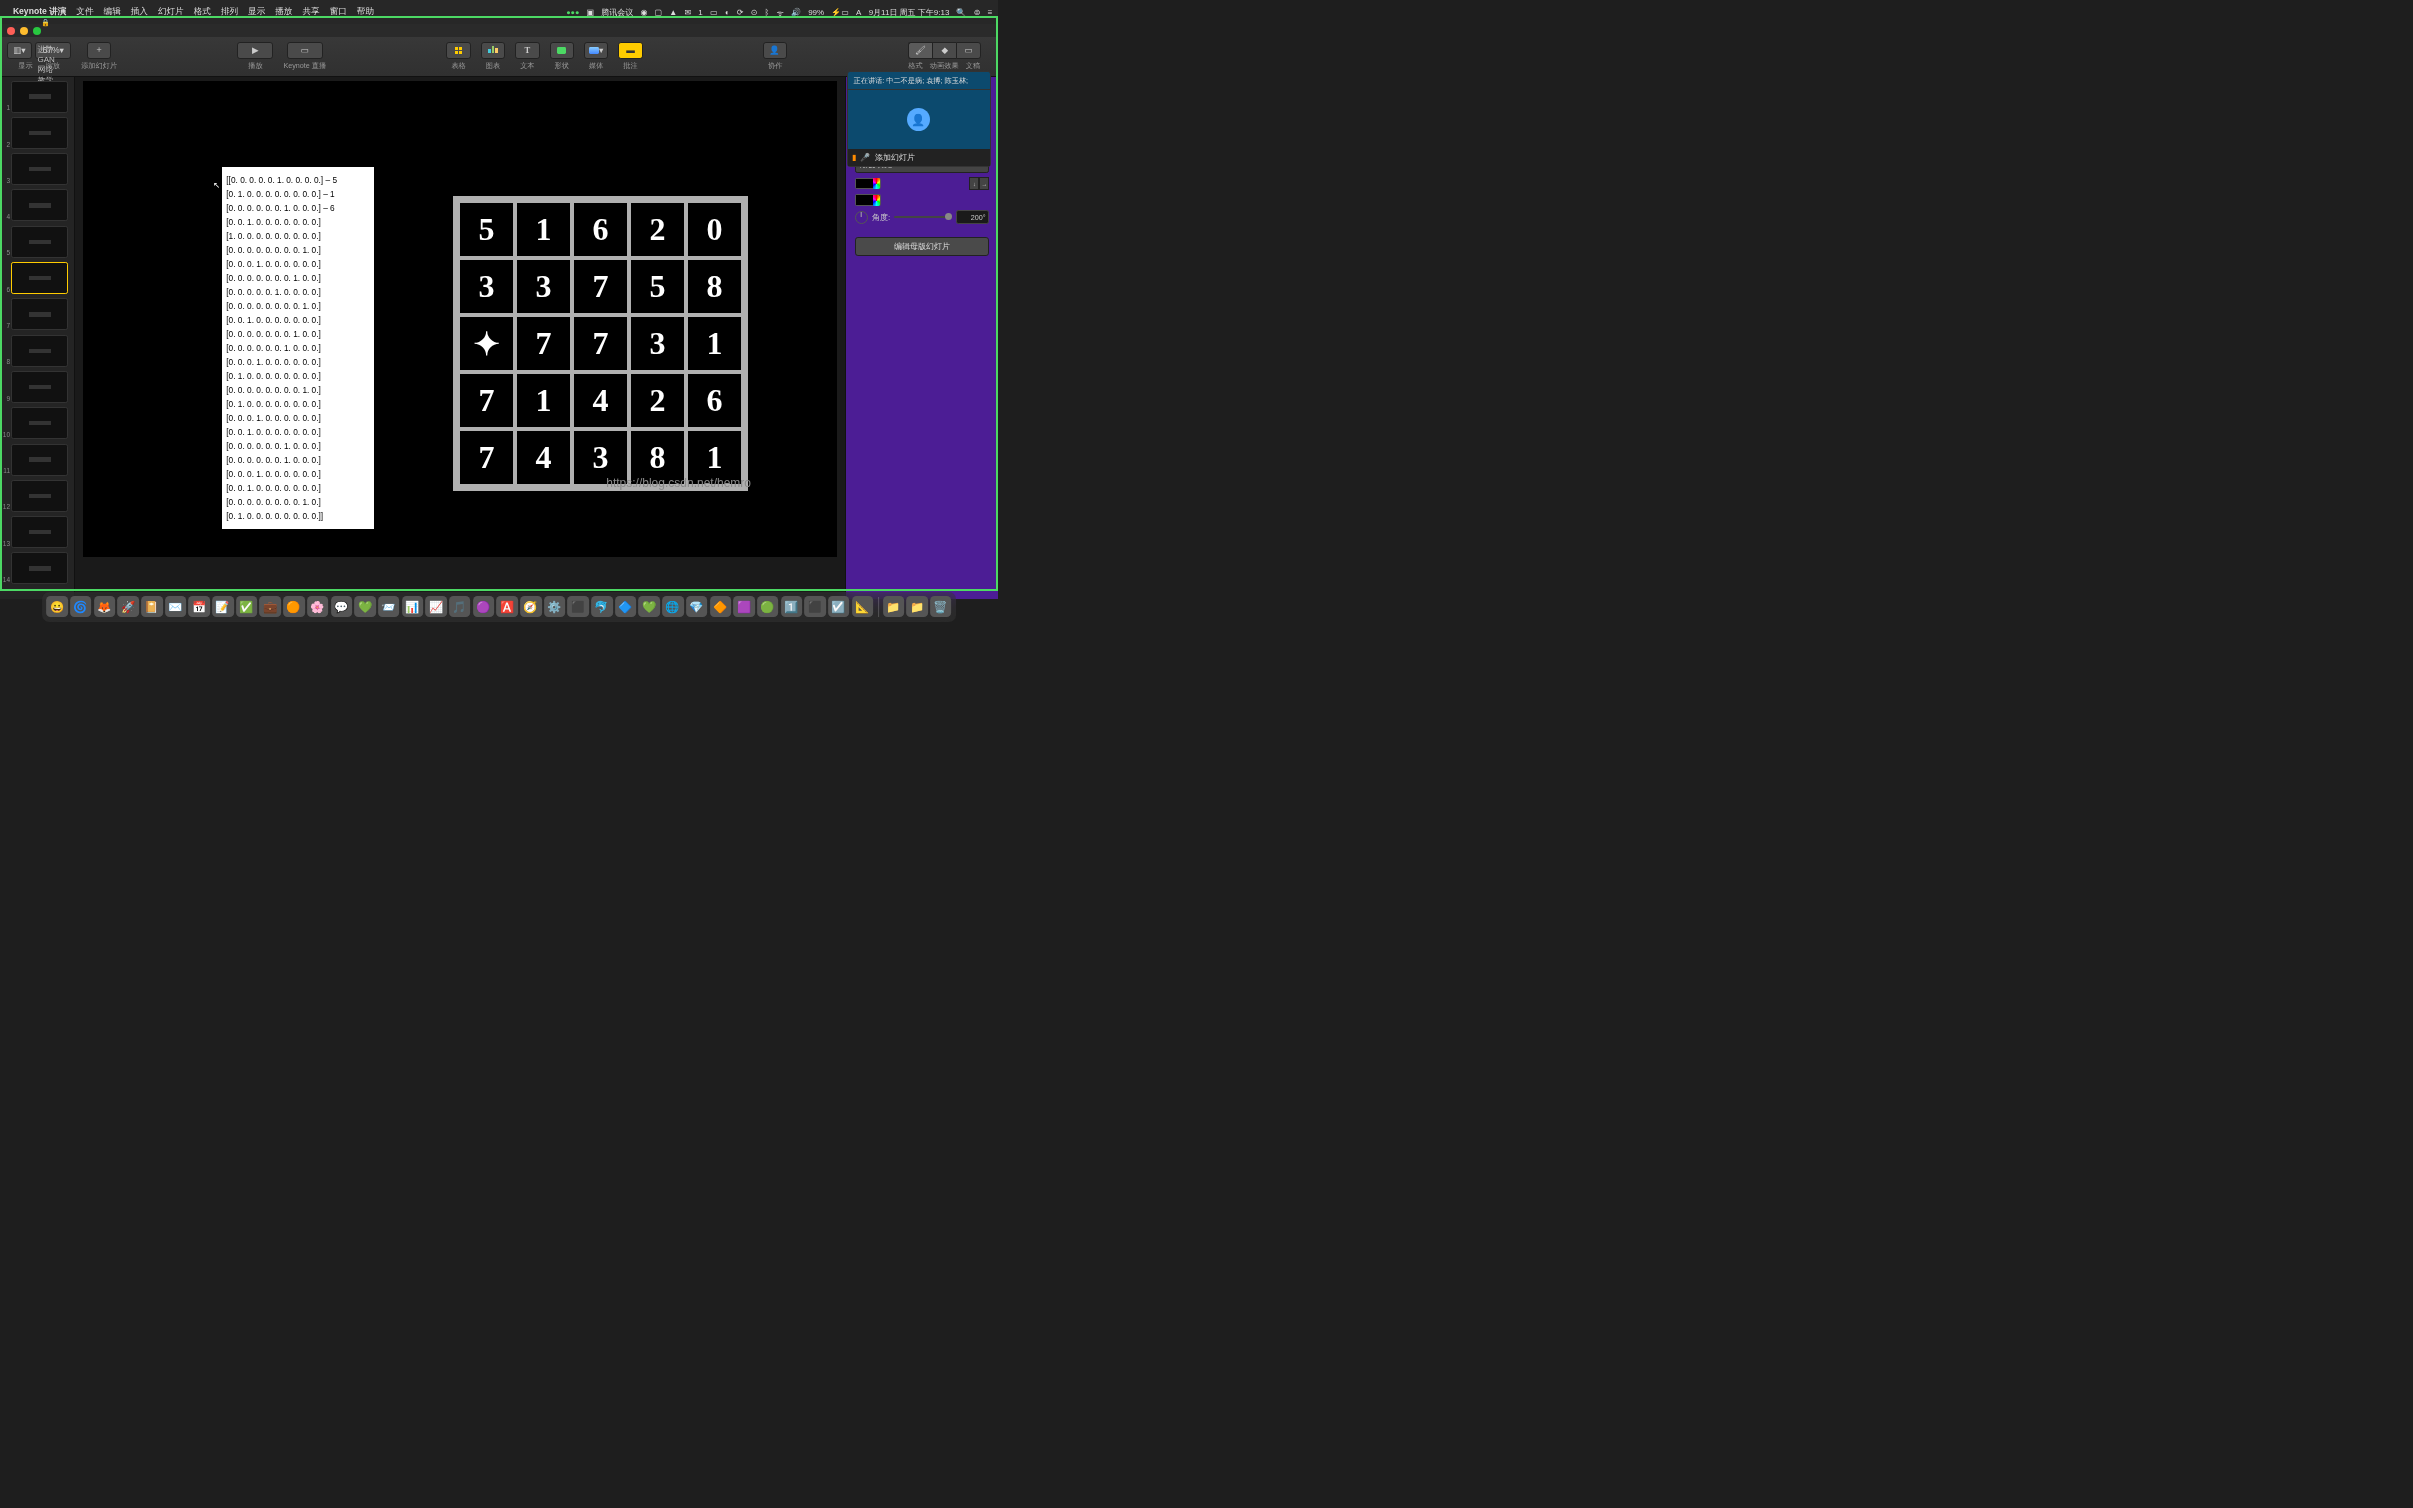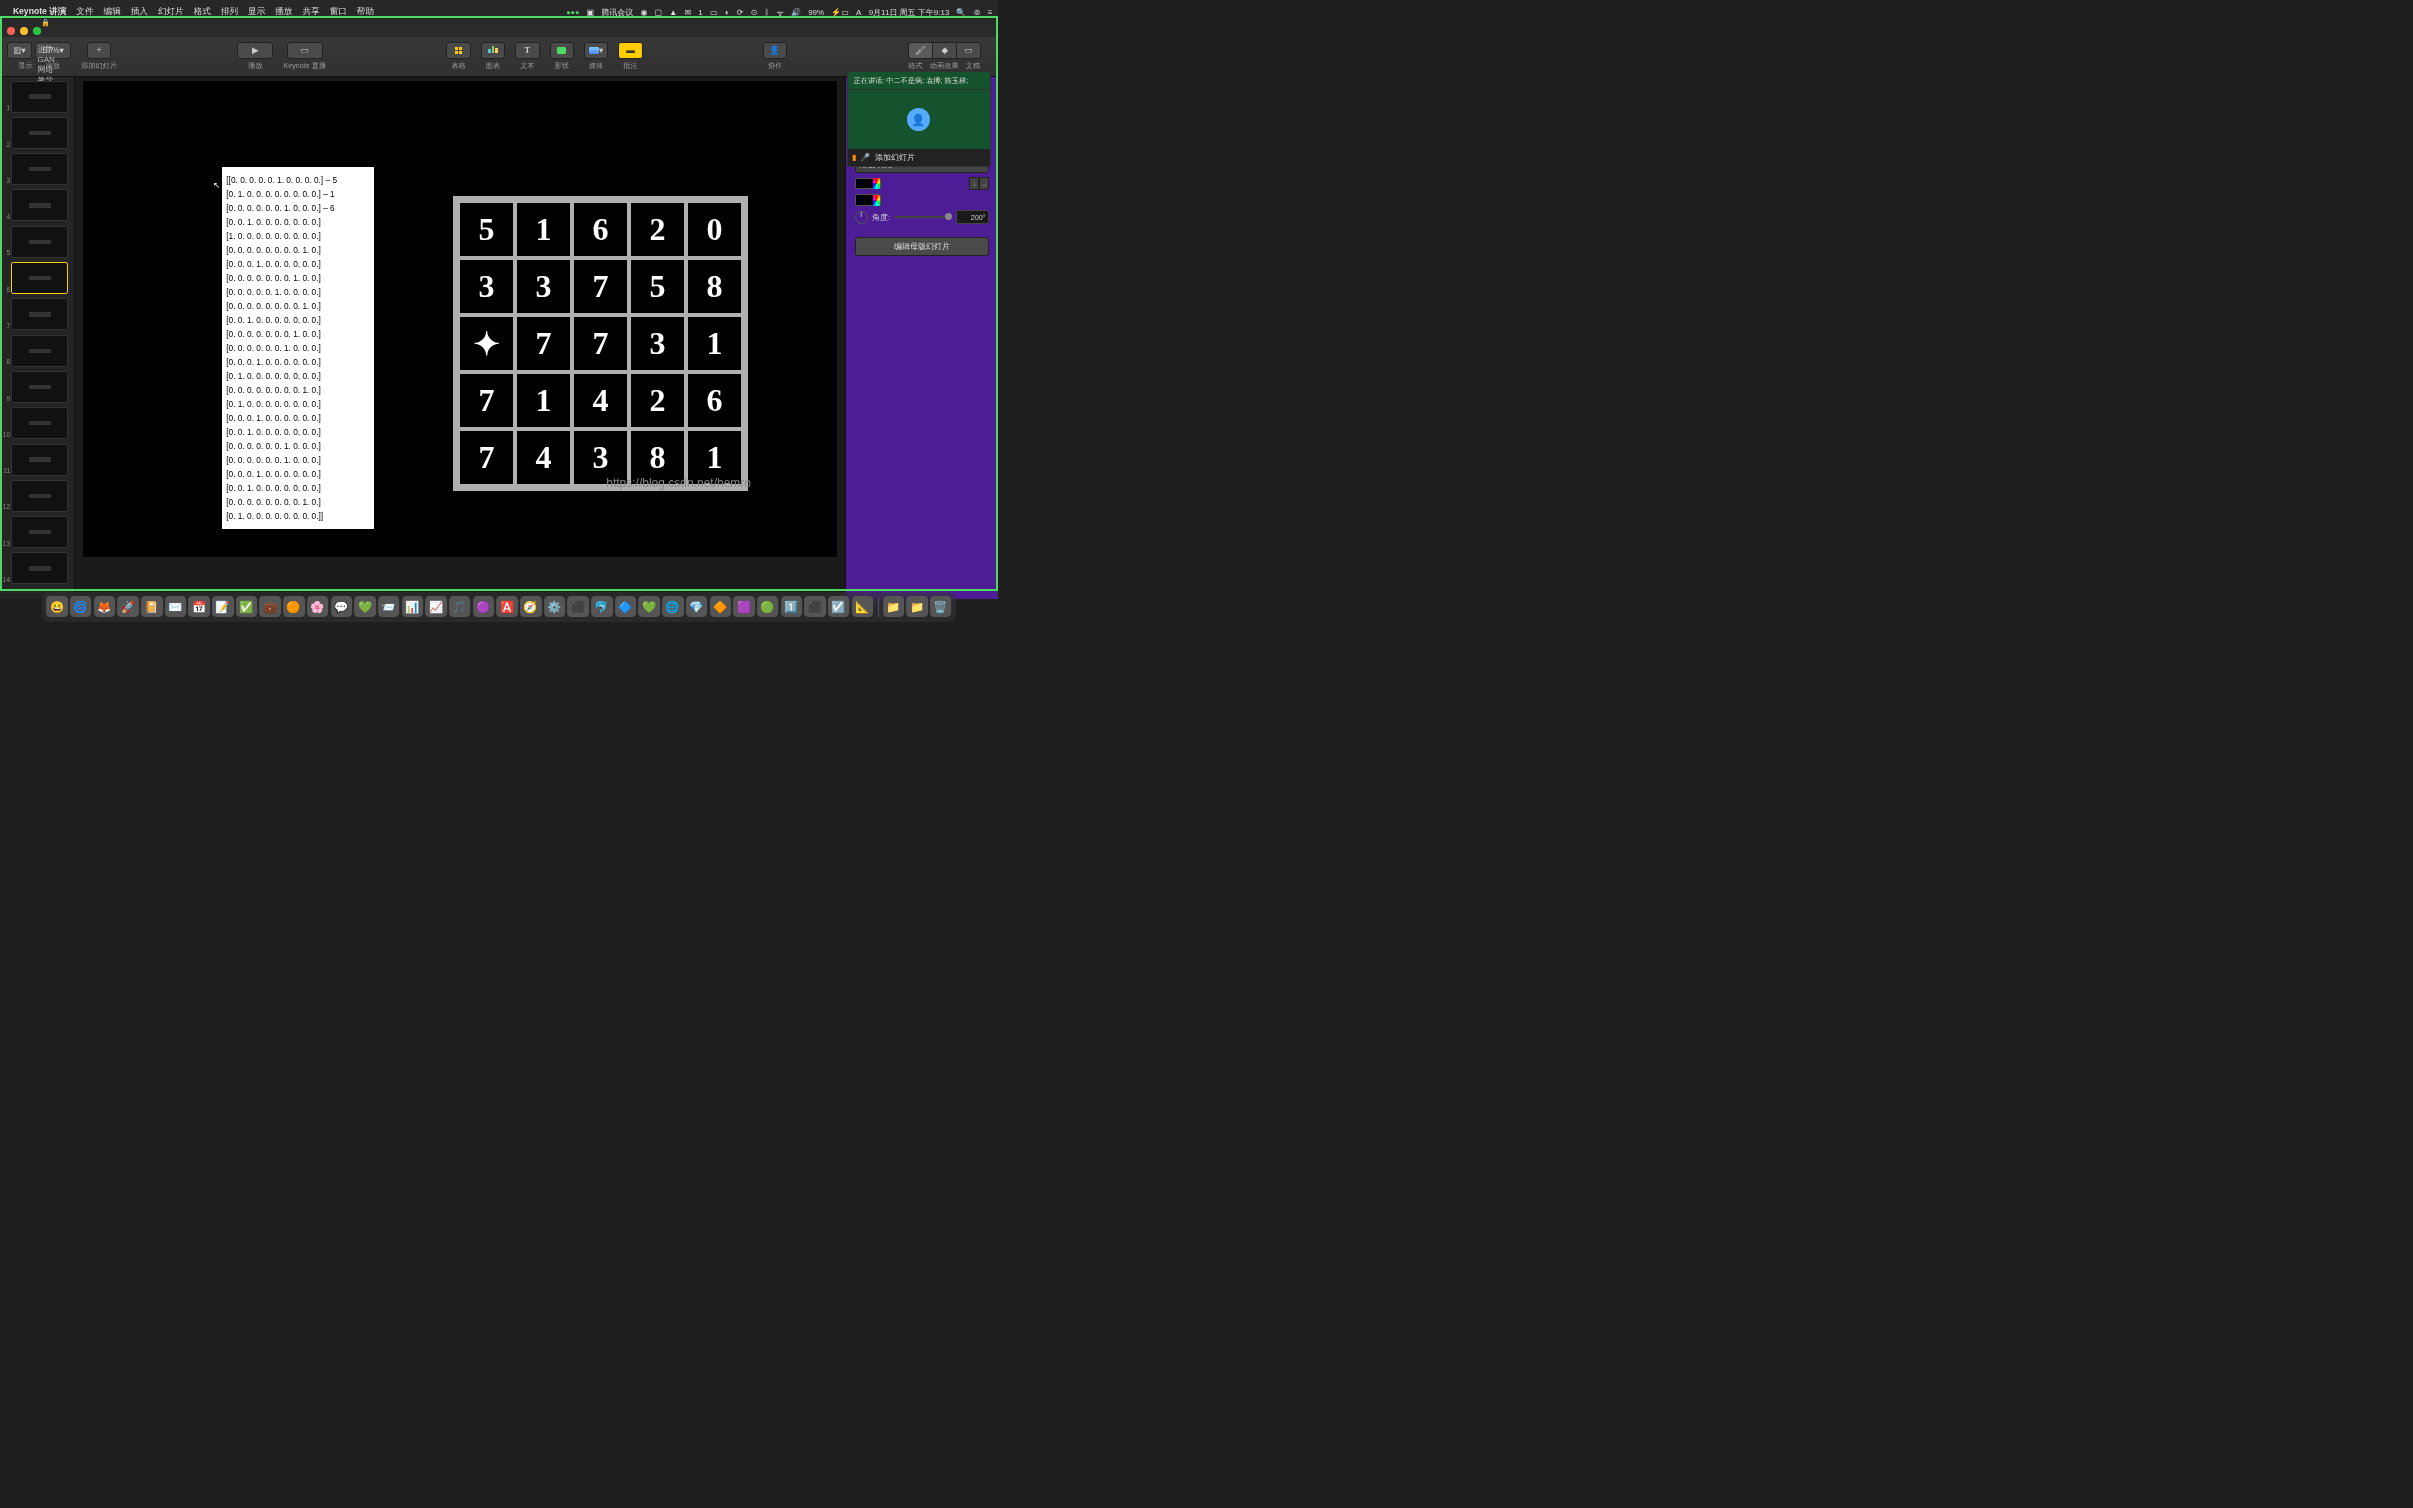--- a/index.html
+++ b/index.html
@@ -79,21 +79,21 @@
 .swatch { width: 26px; height: 11.5px; border: 0.7px solid #555; border-radius: 1.4px; background: linear-gradient(#000,#000); position:relative; }
 .swatch::after{content:"";position:absolute;right:-0.7px;top:-0.7px;bottom:-0.7px;width:7.2px;background:conic-gradient(red,yellow,lime,cyan,blue,magenta,red);border-radius:0 1.4px 1.4px 0;}
 .angle-row { display: flex; align-items: center; gap: 4.3px; margin-top: 4.3px; }
 .dial { width: 13px; height: 13px; border: 0.7px solid #555; border-radius: 50%; position: relative; }
 .dial::after{content:"";position:absolute;left:50%;top:50%;width:0.7px;height:5px;background:#aaa;transform-origin:top;transform:rotate(180deg);}
 .angle-in { background: #1a1a1a; border: 0.7px solid #444; border-radius: 2.2px; padding: 1.4px 2.9px; width: 33px; text-align: right; font-size: 7.2px; color:#ccc; }
 .step-btns{display:flex;flex-direction:row;}.step-btns span{width:10px;height:13px;background:#444;border:0.7px solid #222;display:flex;align-items:center;justify-content:center;font-size:5.7px;}
 .edit-master { width: 100%; background: #4a4a4a; border: 0.7px solid #222; border-radius: 2.9px; padding: 2.9px; text-align: center; margin-top: 13px; font-size: 8px; color: #ddd; }
 
 
-.meet { position: absolute; right: 7.2px; top: 71px; width: 144px; background: #14532d; border: 0.7px solid #333; border-radius: 2.9px; color: #ddd; font-size: 8px; z-index: 50; }
+.meet { position: absolute; right: 7.2px; top: 71px; width: 144px; background: #0c4a6e; border: 0.7px solid #333; border-radius: 2.9px; color: #ddd; font-size: 8px; z-index: 50; }
 .meet-head { padding: 3.6px 5.7px; border-bottom: 0.7px solid #333; font-size: 7.2px; white-space: nowrap; overflow: hidden; }
 .meet-body { height: 59px; display: flex; align-items: center; justify-content: center; }
 .avatar { width: 23px; height: 23px; border-radius: 50%; background: #55aaff; display:flex; align-items:center; justify-content:center; font-size:11.5px; }
 .meet-foot { display: flex; align-items: center; gap: 4.3px; padding: 2.9px 4.3px; background:#222; }
 .meet-foot .mic{color:#ff8c00;}
 
 
 .dock { position: absolute; bottom: 1.4px; left: 50%; transform: translateX(-50%); height: 30px; background: rgba(60,60,60,0.4); border-radius: 7.2px; display: flex; align-items: center; padding: 0 4.3px; gap: 2.2px; backdrop-filter: blur(7.2px); }
 .dock-ic { width: 21.5px; height: 21.5px; border-radius: 4.3px; background: #555; font-size: 11.5px; display:flex; align-items:center; justify-content:center; }
 .dock-sep { width: 0.7px; height: 20px; background: rgba(255,255,255,0.2); margin: 0 2.2px; }

